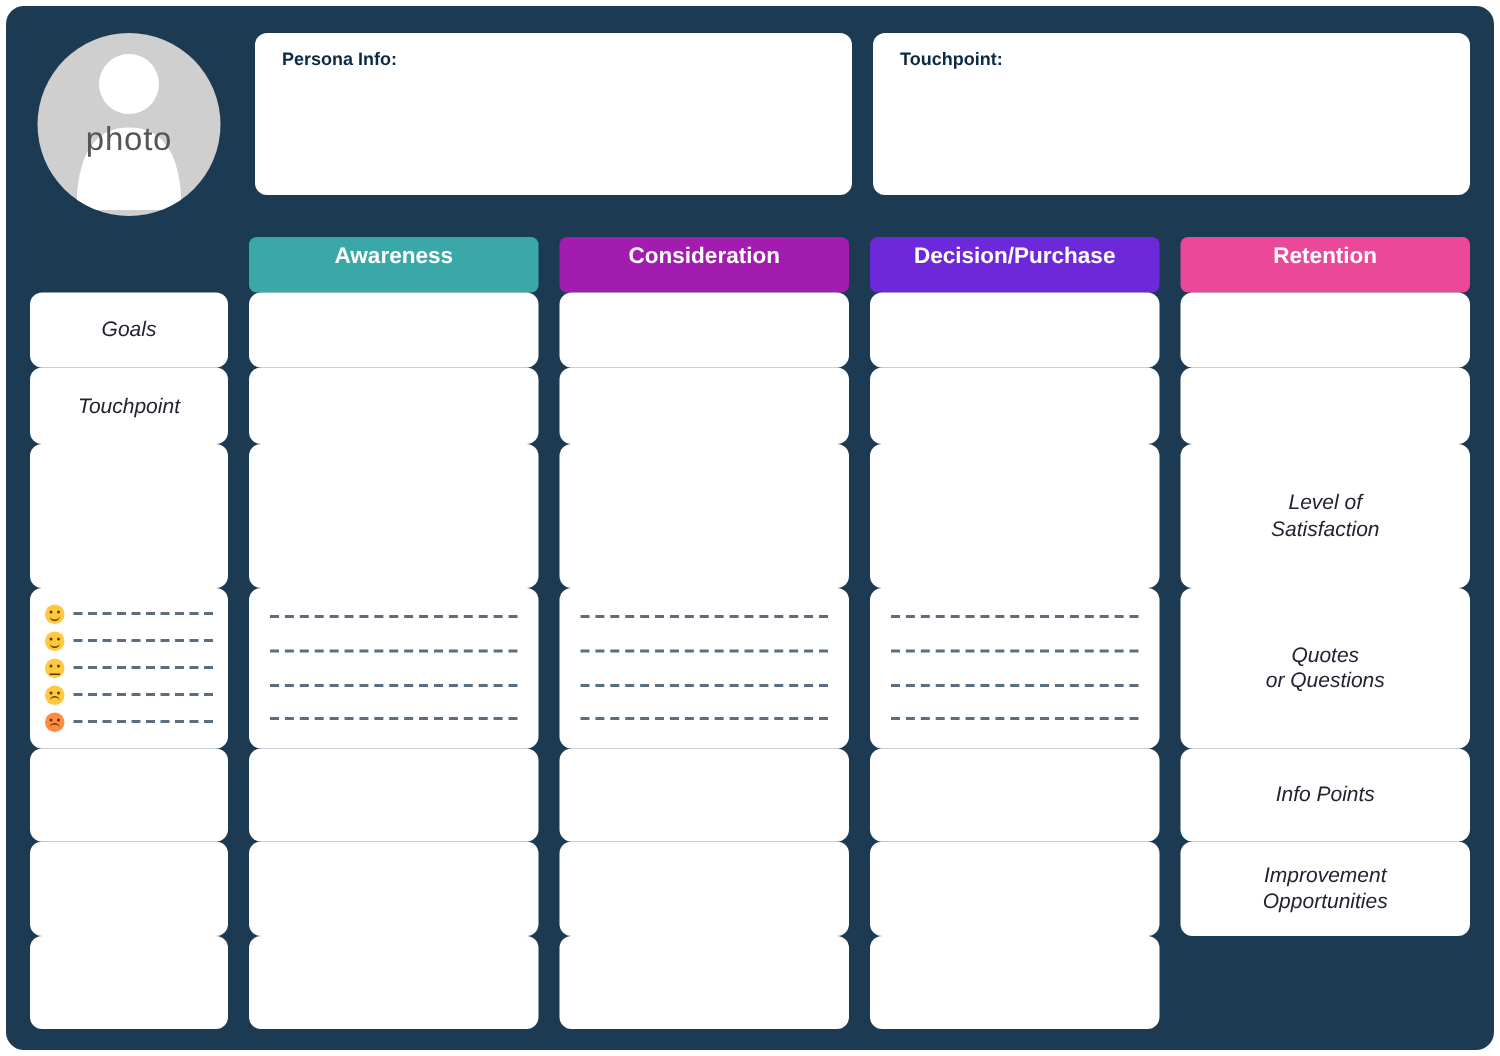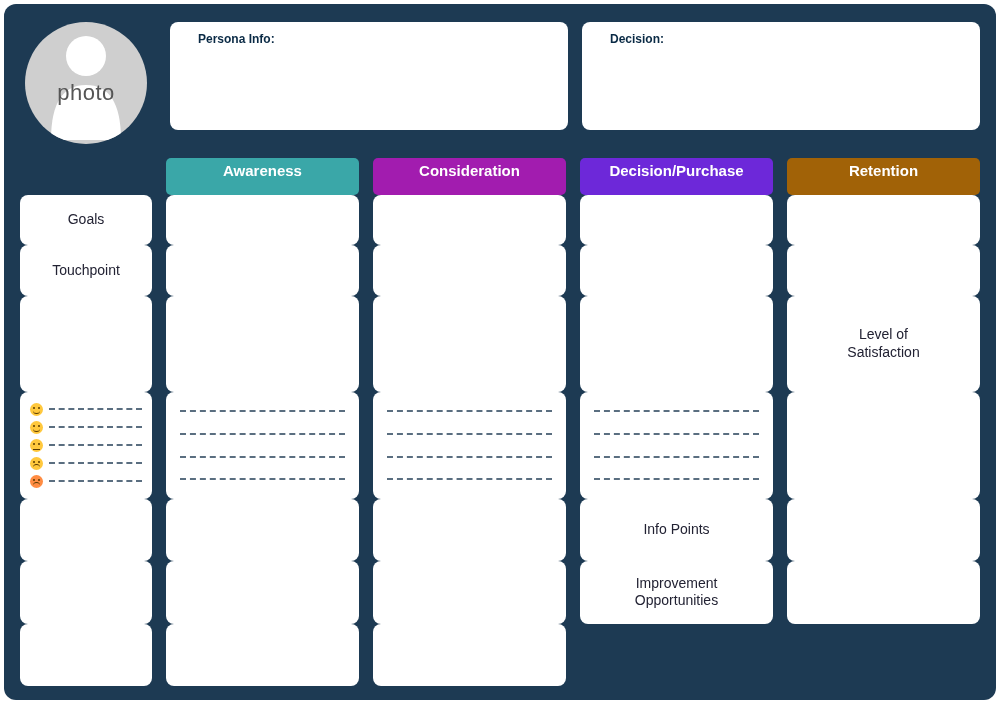--- a/index.html
+++ b/index.html
@@ -51,21 +51,21 @@
   }
   .info-cards {
     flex: 1;
     display: flex;
     gap: 14px;
   }
   .info-card {
     flex: 1;
     background: #fff;
     border-radius: 8px;
-    padding: 10px 28px;
+    padding: 10px 18px;
     min-height: 108px;
   }
   .info-card-label {
     font-size: 12px;
     font-weight: 700;
     color: #0a2a45;
   }
   .grid {
     display: grid;
     grid-template-columns: 132px repeat(4, 1fr);
@@ -85,20 +85,21 @@
     background: #fff;
     border-radius: 8px;
     display: flex;
     align-items: center;
     justify-content: center;
     text-align: center;
     font-size: 14px;
     color: #223;
     line-height: 1.25;
     padding: 4px 6px;
+    font-style: italic;
   }
   .cell {
     background: #fff;
     border-radius: 8px;
     padding: 8px 10px;
     overflow: hidden;
   }
   .sat-cell {
     display: flex;
     flex-direction: column;
@@ -167,33 +168,33 @@
           <path d="M10 110 Q10 55 45 55 Q80 55 80 110 Z" fill="#ffffff"></path>
         </svg>
         <span class="photo-label">photo</span>
       </div>
     </div>
     <div class="info-cards">
       <div class="info-card">
         <div class="info-card-label">Persona Info:</div>
       </div>
       <div class="info-card">
-        <div class="info-card-label">Decision:</div>
+        <div class="info-card-label">Touchpoint:</div>
       </div>
     </div>
   </div>
 
   <div class="grid" id="grid">
 
     <div class="corner"></div>
 
   <div class="stage-header" style="background: rgb(58, 167, 168);">Awareness</div>
       <div class="stage-header" style="background: #a21caf;">Consideration</div>
       <div class="stage-header" style="background: #6d28d9;">Decision/Purchase</div>
-      <div class="stage-header" style="background: #a16207;">Retention</div>
+      <div class="stage-header" style="background: #ec4899;">Retention</div>
       <div class="row-label row-short">Goals</div>
       <div class="cell row-short"></div>
       <div class="cell row-short"></div>
       <div class="cell row-short"></div>
       <div class="cell row-short"></div>
       <div class="row-label row-short">Touchpoint</div>
       <div class="cell row-short"></div>
       <div class="cell row-short"></div>
       <div class="cell row-short"></div>
       <div class="cell row-short"></div>
@@ -269,20 +270,21 @@
         <div class="sat-line">
           <span class="dash-only" style="width: 100%;"></span>
         </div>
         <div class="sat-line">
           <span class="dash-only" style="width: 100%;"></span>
         </div>
         <div class="sat-line">
           <span class="dash-only" style="width: 100%;"></span>
         </div>
       </div>
+      <div class="row-label row-med">Quotes<br>or Questions</div>
       <div class="cell row-med"></div>
       <div class="cell row-med"></div>
       <div class="cell row-med"></div>
       <div class="cell row-med"></div>
       <div class="row-label row-short">Info Points</div>
       <div class="cell row-short"></div>
       <div class="cell row-short"></div>
       <div class="cell row-short"></div>
       <div class="cell row-short"></div>
       <div class="row-label row-med">Improvement<br>Opportunities</div>

